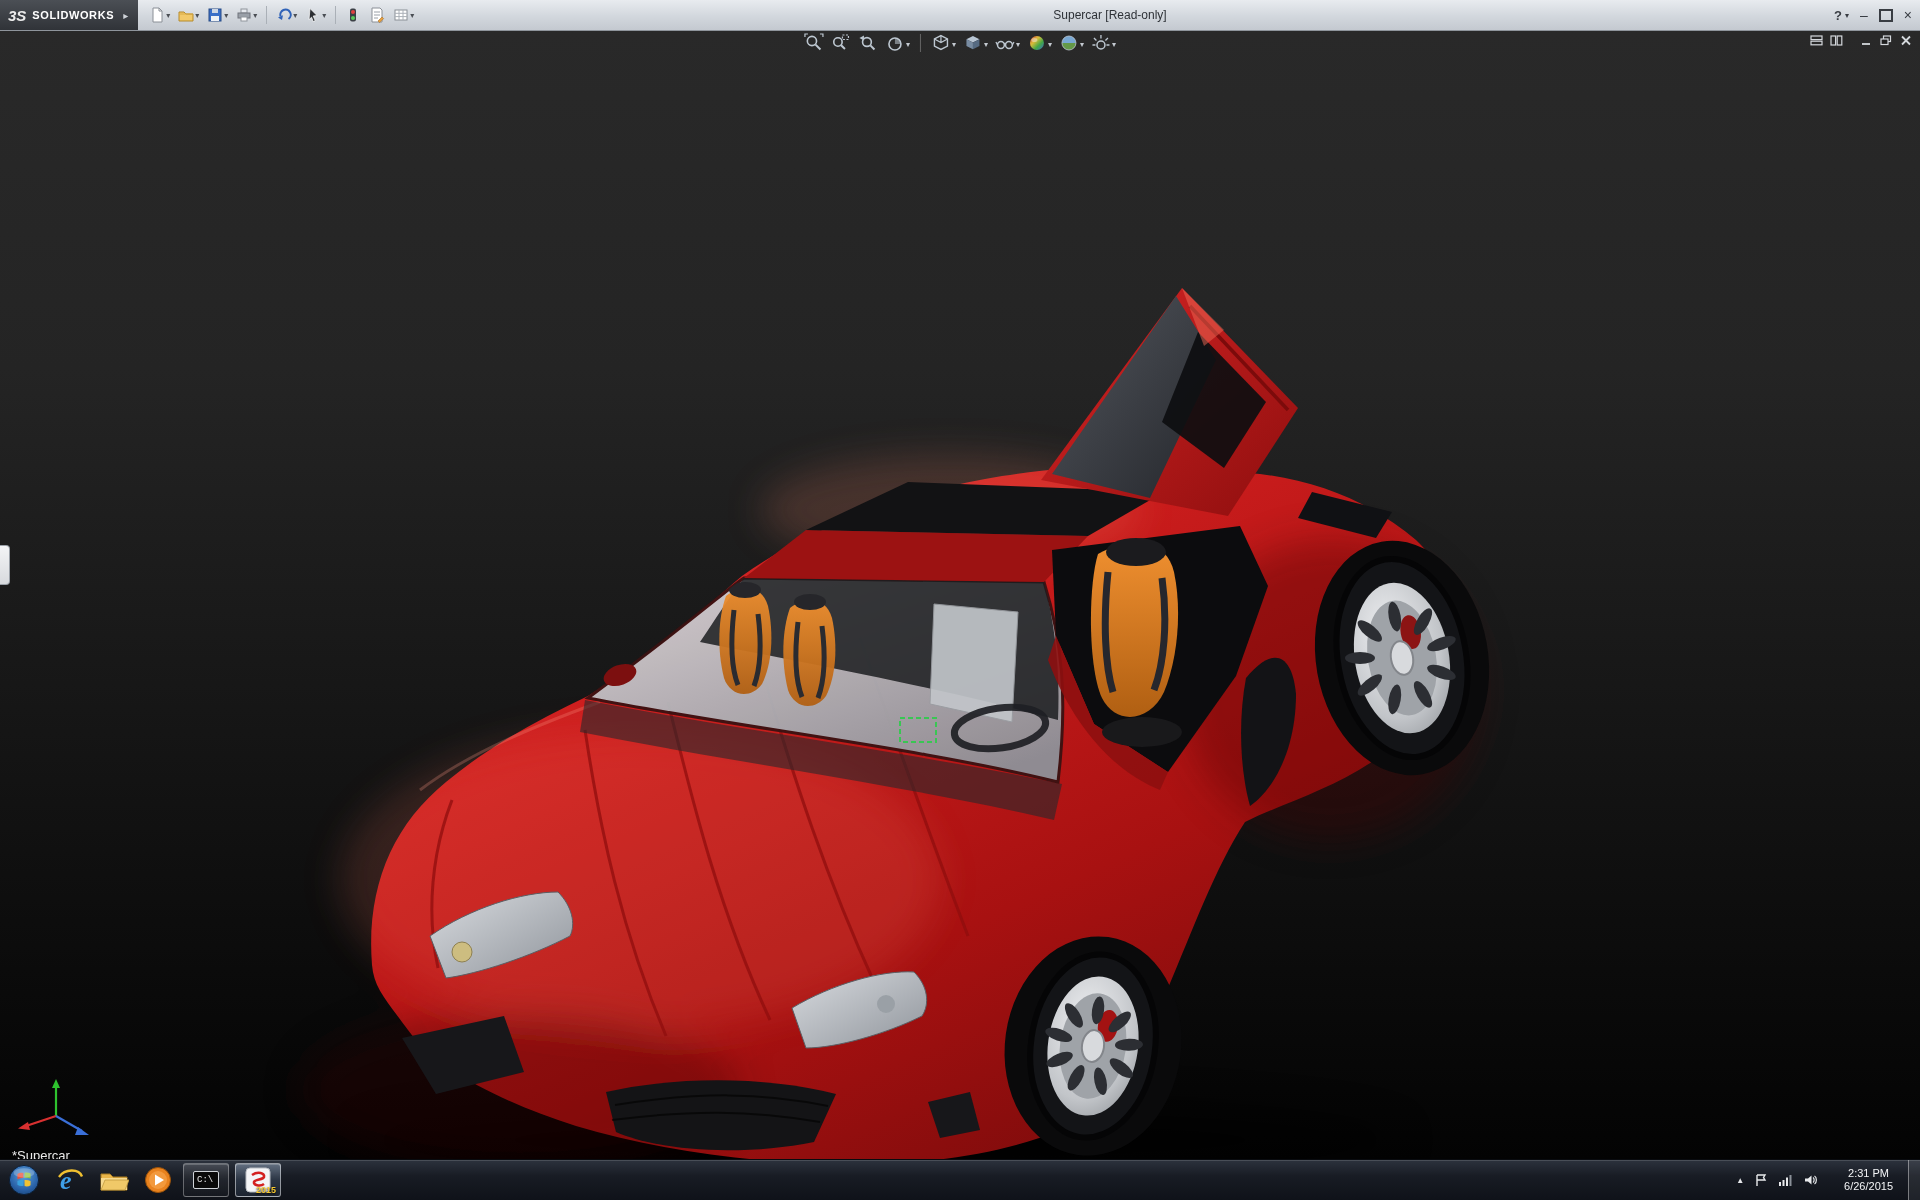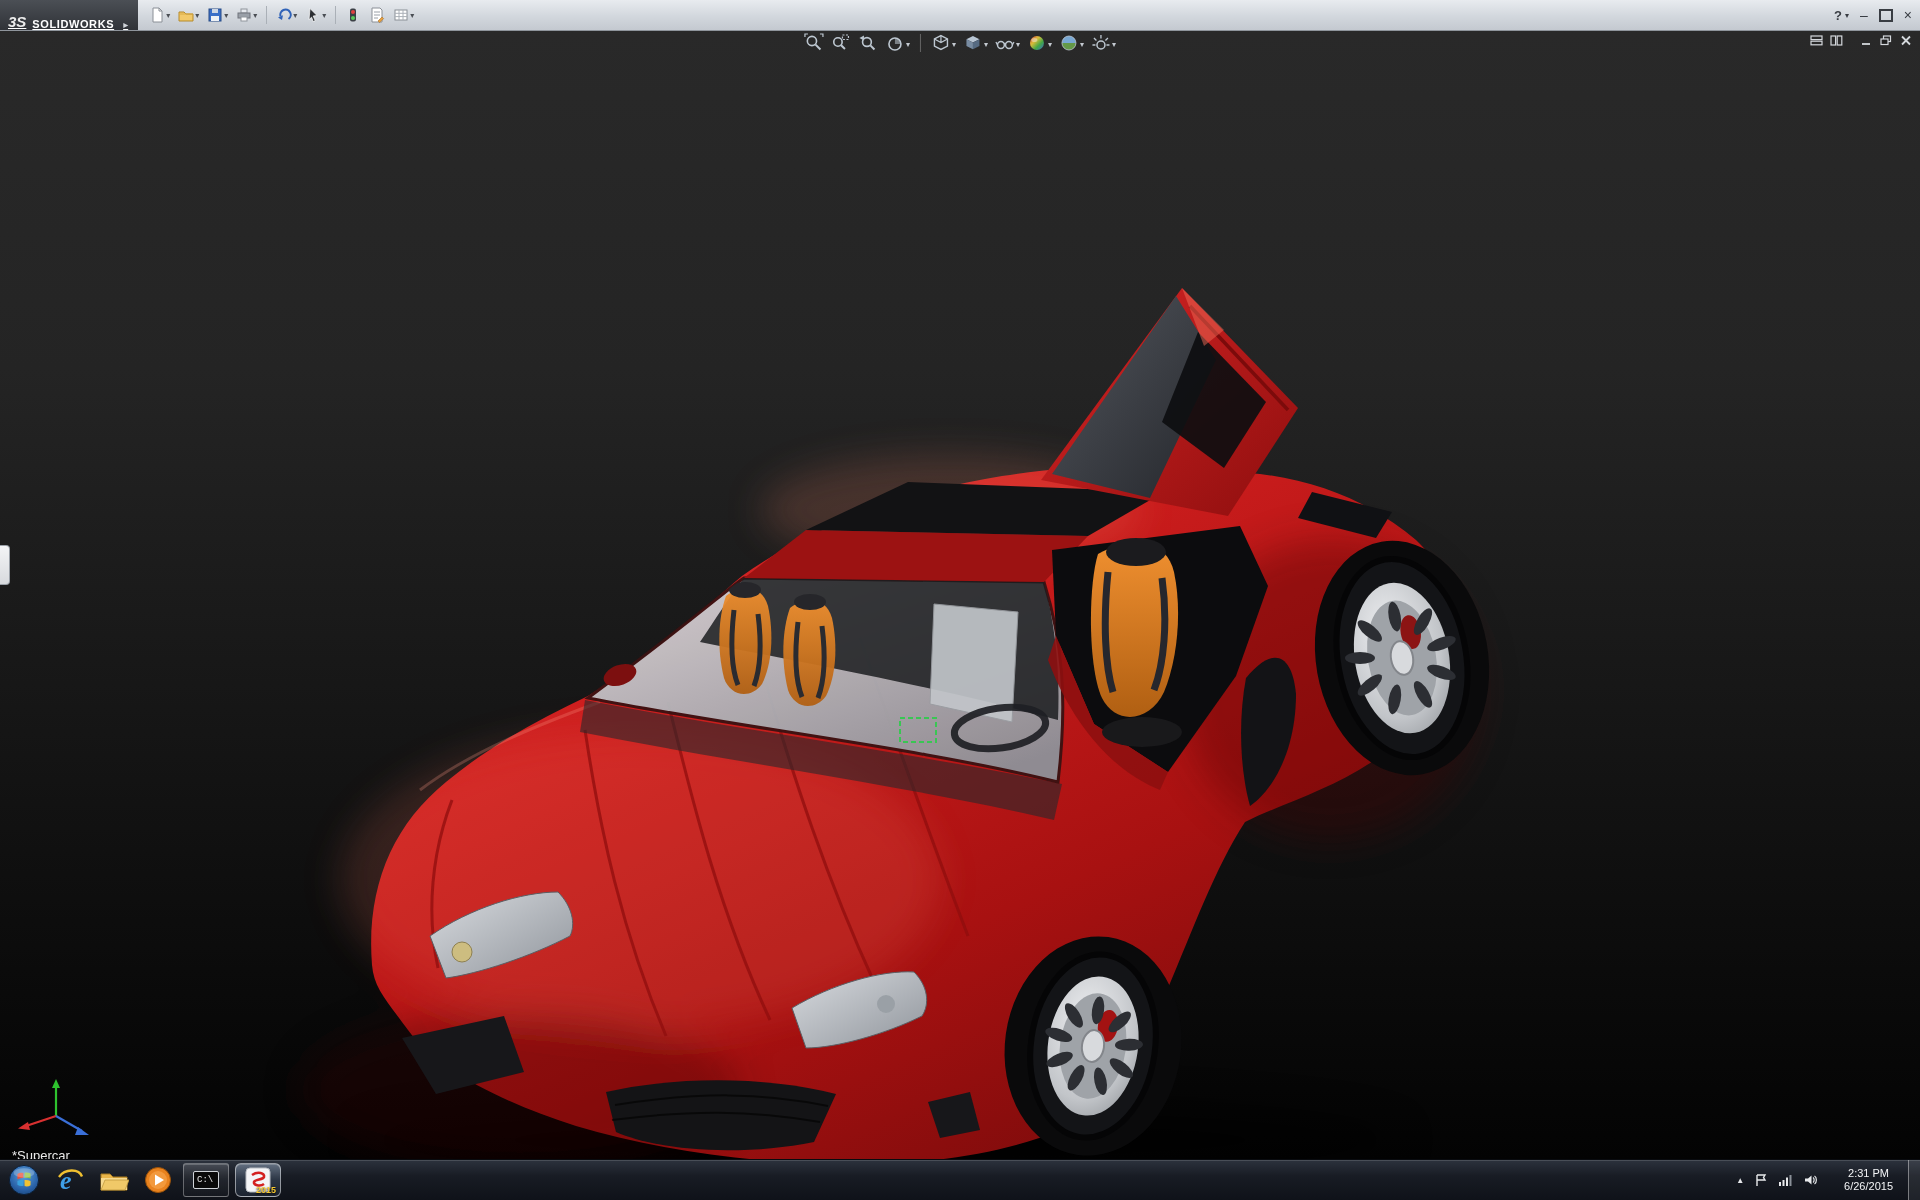--- a/index.html
+++ b/index.html
@@ -3,22 +3,22 @@
 <meta charset="utf-8">
 <style>
   html,body{margin:0;padding:0;background:#000;}
   #root{position:relative;width:1920px;height:1200px;overflow:hidden;
         font-family:"Liberation Sans",sans-serif;-webkit-font-smoothing:antialiased;}
 
   
   .titlebar{position:absolute;top:0;left:0;right:0;height:30px;z-index:5;
     background:linear-gradient(#e8ebef,#d2d7dd 55%,#c4c9d0);
     border-bottom:1px solid #8f959c;display:flex;align-items:center;}
-  .brand{height:30px;display:flex;align-items:flex-end;gap:6px;
-    background:linear-gradient(#4b4f55,#303338);color:#fff;padding:0 10px 0 8px;text-decoration:underline;}
+  .brand{height:30px;display:flex;align-items:center;gap:6px;
+    background:linear-gradient(#4b4f55,#303338);color:#fff;padding:0 10px 0 8px;}
   .brand .logo{color:#ececec;font-weight:bold;font-style:italic;font-size:15px;}
   .brand .name{font-size:11px;font-weight:bold;letter-spacing:.6px;}
   .brand .flyout{color:#cfd3d8;font-size:10px;margin-left:3px;}
   .qat{display:flex;align-items:center;gap:2px;padding:0 8px;}
   .qat-item{display:flex;align-items:center;gap:1px;padding:2px 3px;border-radius:2px;}
   .qat .caret{font-size:8px;color:#4a4e54;}
   .qat-sep{width:1px;height:18px;background:#aab0b7;margin:0 4px;}
   .doc-title{position:absolute;left:300px;right:0;top:8px;text-align:center;
     font-size:12px;color:#2e3237;}
   .win-ctrls{position:absolute;right:8px;top:0;height:30px;display:flex;align-items:center;gap:11px;}
@@ -53,21 +53,21 @@
     background:linear-gradient(#2c323d,#181c24 40%,#0f1219);
     border-top:1px solid #090b0f;box-shadow:inset 0 1px 0 rgba(255,255,255,.14);
     display:flex;align-items:center;}
   .start{width:48px;height:40px;display:flex;align-items:center;justify-content:center;}
   .tb-icon{width:44px;height:40px;display:flex;align-items:center;justify-content:center;}
   .tb-btn{height:32px;margin:0 3px;padding:0 9px;display:flex;align-items:center;justify-content:center;
     border:1px solid rgba(255,255,255,.32);border-radius:3px;position:relative;
     background:linear-gradient(rgba(255,255,255,.15),rgba(255,255,255,.05) 50%,rgba(255,255,255,.02));
     box-shadow:inset 0 1px 0 rgba(255,255,255,.2);}
   .tb-btn.active{background:linear-gradient(rgba(190,212,238,.40),rgba(120,152,192,.22) 50%,rgba(88,118,158,.16));
-    border-color:rgba(255,255,255,.5);border-radius:6px;}
+    border-color:rgba(255,255,255,.5);}
   .badge{position:absolute;bottom:1px;right:4px;color:#f6c832;font-size:9px;font-weight:bold;
     text-shadow:0 1px 2px #000;}
   .cmd-ico{width:26px;height:18px;background:#0a0a0a;border:1px solid #cfd3d8;border-radius:2px;
     color:#eaeaea;font-family:"Liberation Mono",monospace;font-size:9px;line-height:16px;padding-left:3px;
     box-sizing:border-box;}
   .tray{margin-left:auto;display:flex;align-items:center;gap:10px;height:100%;}
   .tray .chev{color:#e6e8ea;font-size:8px;}
   .clock{text-align:center;color:#f3f4f6;font-size:11px;line-height:13px;margin:0 5px 0 16px;}
   .show-desktop{width:11px;height:40px;border-left:1px solid rgba(255,255,255,.4);
     background:rgba(255,255,255,.07);}
@@ -146,20 +146,21 @@
       </span>
       <span class="qat-item">
         <svg width="16" height="16" viewBox="0 0 16 16">
             <rect x="2" y="3" width="12" height="10" fill="#ffffff" stroke="#8a8f96"></rect>
             <path d="M2,6.3 h12 M2,9.6 h12 M6,3 v10 M10,3 v10" stroke="#aab0b7"></path>
           </svg>
         <span class="caret">▾</span>
       </span>
     </div>
 
+    <div class="doc-title">Supercar [Read-only]</div>
 
     <div class="win-ctrls">
       <span class="help">?</span>
       <span class="small-caret">▾</span>
       <span class="glyph-btn">–</span>
       <span class="max-box"></span>
       <span class="glyph-btn">×</span>
     </div>
   </div>
 

